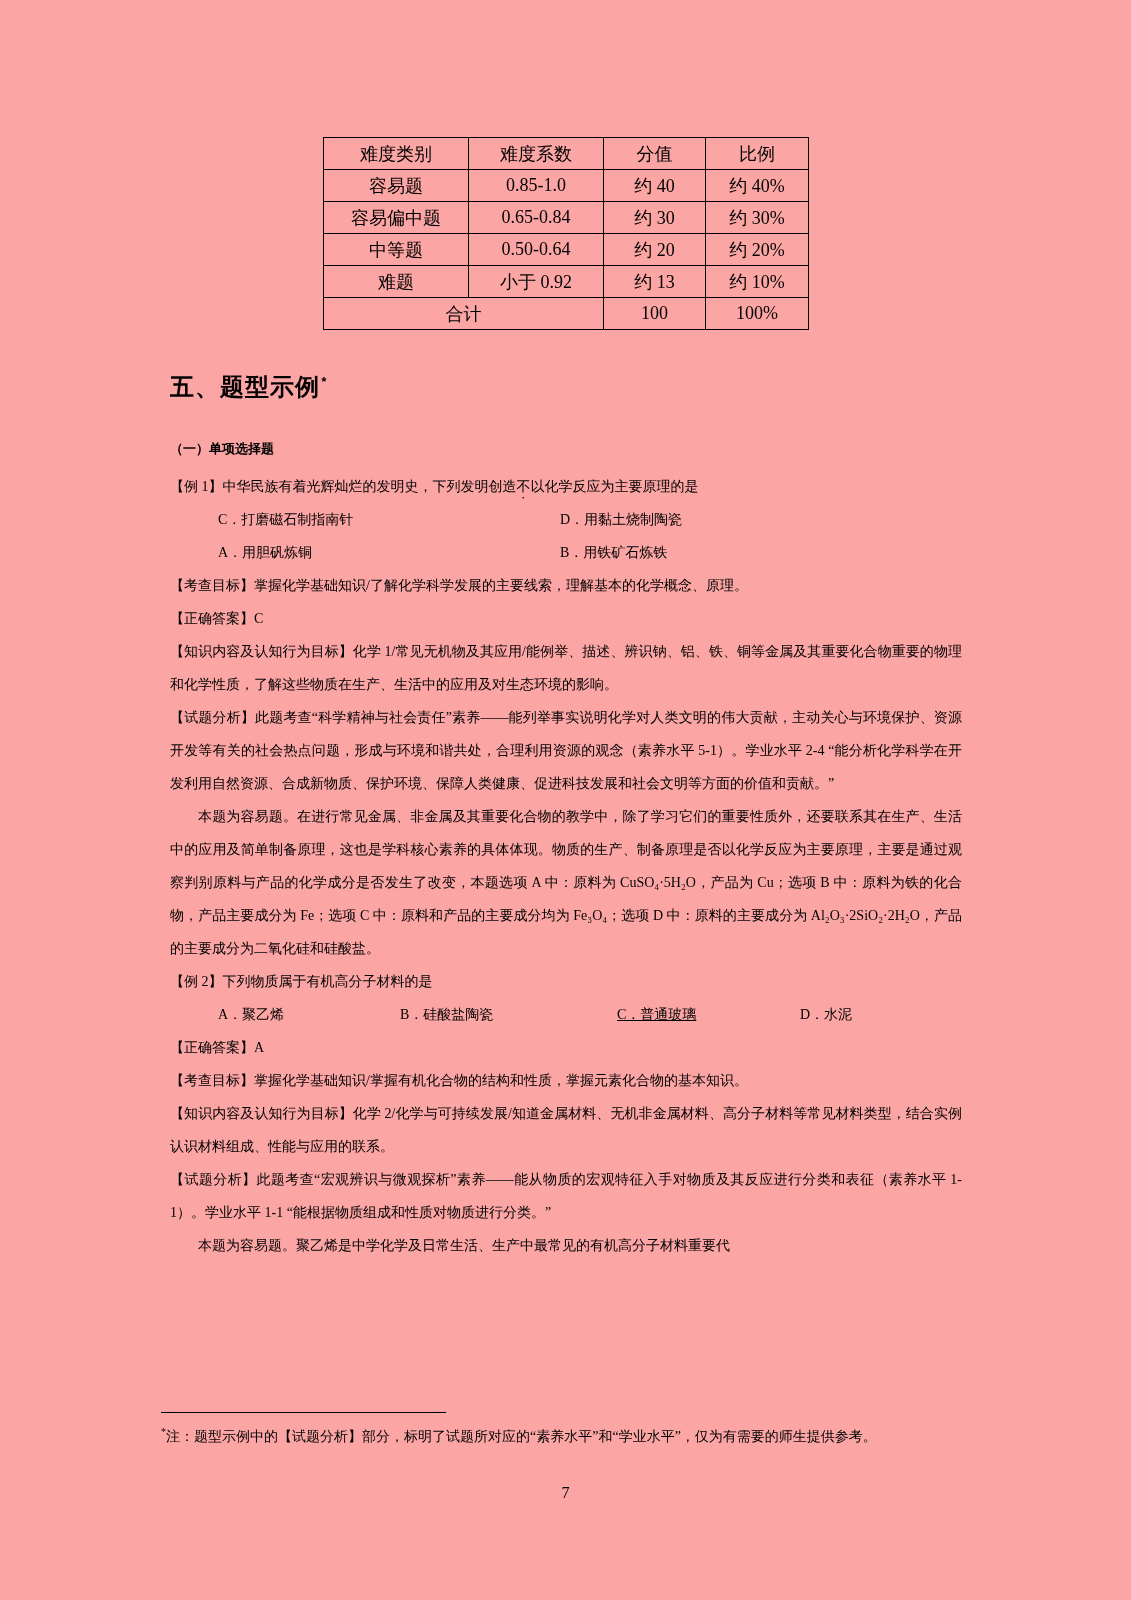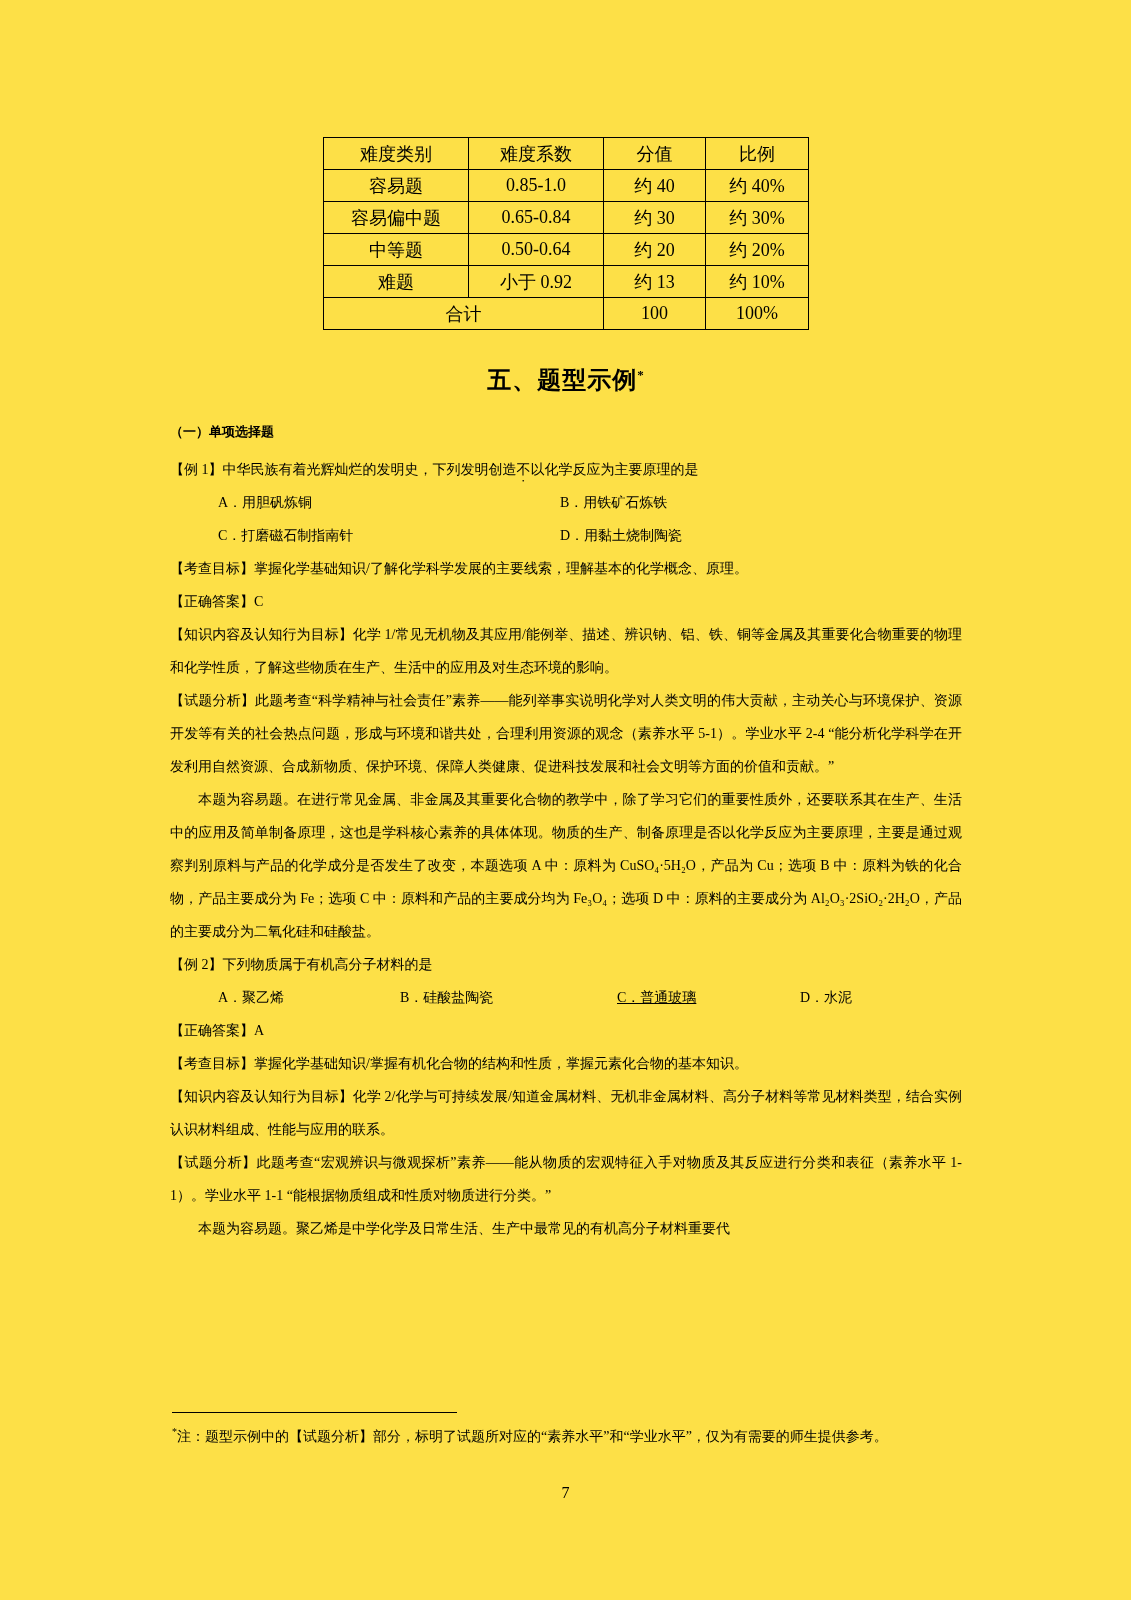--- a/index.html
+++ b/index.html
@@ -2,21 +2,21 @@
 <html><head>
 <meta charset="utf-8">
 <style>
   html, body { margin: 0; padding: 0; background: #e9e9e9; }
   .page {
     width: 1131px;
     height: 1600px;
     margin: 0 auto;
     position: relative;
     overflow: hidden;
-    background: #fde047;
+    background: #fca5a5;
     color: #000000;
     font-family: "Liberation Serif", "DejaVu Serif", serif;
   }
   .content { padding: 137px 169px 0 170px; }
 
   
   .diff-table { border-collapse: collapse; margin: 0 auto; font-size: 18px; table-layout: fixed; }
   .diff-table th, .diff-table td {
     border: 1px solid #000;
     font-weight: normal;
@@ -24,26 +24,25 @@
     height: 31px;
     padding: 0 4px;
     vertical-align: middle;
   }
   .col-c1 { width: 145px; } .col-c2 { width: 135px; }
   .col-c3 { width: 102px; } .col-c4 { width: 103px; }
 
   
   .main-heading {
     margin: 32px 0 0 0;
-    text-align: center;
-    font-family: Liberation Serif, serif;
+    font-family: Liberation Mono, monospace;
     font-size: 24px;
     font-weight: 700;
     letter-spacing: 1px;
-    line-height: 26px;
+    line-height: 42px;
   }
   .main-heading sup { font-size: 13px; font-weight: 700; }
   .sub-heading {
     margin: 26px 0 8px 0;
     font-family: Liberation Sans, sans-serif;
     font-size: 13px;
     font-weight: 700;
     line-height: 26px;
   }
 
@@ -61,21 +60,21 @@
   .o3 { display: inline-block; width: 183px; text-decoration: underline; }
   .indent { text-indent: 2em; }
   .emph-dot {
     -webkit-text-emphasis: filled dot;
     -webkit-text-emphasis-position: under;
     text-emphasis: filled dot;
     text-emphasis-position: under left;
   }
 
   
-  .footnote { position: absolute; left: 172px; right: 169px; top: 1412px; }
+  .footnote { position: absolute; left: 161px; right: 169px; top: 1412px; }
   .footnote-rule { width: 285px; height: 0; border-top: 1px solid #000; }
   .footnote-text { margin: 7px 0 0 0; font-size: 14px; line-height: 24px; text-align: justify; }
   .footnote-text sup { font-size: 10px; }
   .page-number {
     position: absolute;
     bottom: 98px;
     left: 0;
     width: 100%;
     text-align: center;
     font-size: 16px;
@@ -132,22 +131,22 @@
         </tr>
       </tbody>
     </table>
 
     <h1 class="main-heading"><span>五、题型示例</span><sup>*</sup></h1>
 
     <h2 class="sub-heading">（一）单项选择题</h2>
 
     <div class="body-text">
       <p><span>【例 1】中华民族有着光辉灿烂的发明史，下列发明创造</span><span class="emph-dot">不</span><span>以化学反应为主要原理的是</span></p>
+      <p class="opt-row"><span class="opt-a">C．打磨磁石制指南针</span><span>D．用黏土烧制陶瓷</span></p>
       <p class="opt-row"><span class="opt-a">A．用胆矾炼铜</span><span>B．用铁矿石炼铁</span></p>
-      <p class="opt-row"><span class="opt-a">C．打磨磁石制指南针</span><span>D．用黏土烧制陶瓷</span></p>
       <p>【考查目标】掌握化学基础知识/了解化学科学发展的主要线索，理解基本的化学概念、原理。</p>
       <p>【正确答案】C</p>
       <p>【知识内容及认知行为目标】化学 1/常见无机物及其应用/能例举、描述、辨识钠、铝、铁、铜等金属及其重要化合物重要的物理和化学性质，了解这些物质在生产、生活中的应用及对生态环境的影响。</p>
       <p>【试题分析】此题考查“科学精神与社会责任”素养——能列举事实说明化学对人类文明的伟大贡献，主动关心与环境保护、资源开发等有关的社会热点问题，形成与环境和谐共处，合理利用资源的观念（素养水平 5-1）。学业水平 2-4 “能分析化学科学在开发利用自然资源、合成新物质、保护环境、保障人类健康、促进科技发展和社会文明等方面的价值和贡献。”</p>
       <p class="indent">本题为容易题。在进行常见金属、非金属及其重要化合物的教学中，除了学习它们的重要性质外，还要联系其在生产、生活中的应用及简单制备原理，这也是学科核心素养的具体体现。物质的生产、制备原理是否以化学反应为主要原理，主要是通过观察判别原料与产品的化学成分是否发生了改变，本题选项 A 中：原料为 CuSO₄·5H₂O，产品为 Cu；选项 B 中：原料为铁的化合物，产品主要成分为 Fe；选项 C 中：原料和产品的主要成分均为 Fe₃O₄；选项 D 中：原料的主要成分为 Al₂O₃·2SiO₂·2H₂O，产品的主要成分为二氧化硅和硅酸盐。</p>
     </div>
 
     <div class="body-text">
       <p>【例 2】下列物质属于有机高分子材料的是</p>
       <p class="opt-row"><span class="o1">A．聚乙烯</span><span class="o2">B．硅酸盐陶瓷</span><span class="o3">C．普通玻璃</span><span>D．水泥</span></p>

